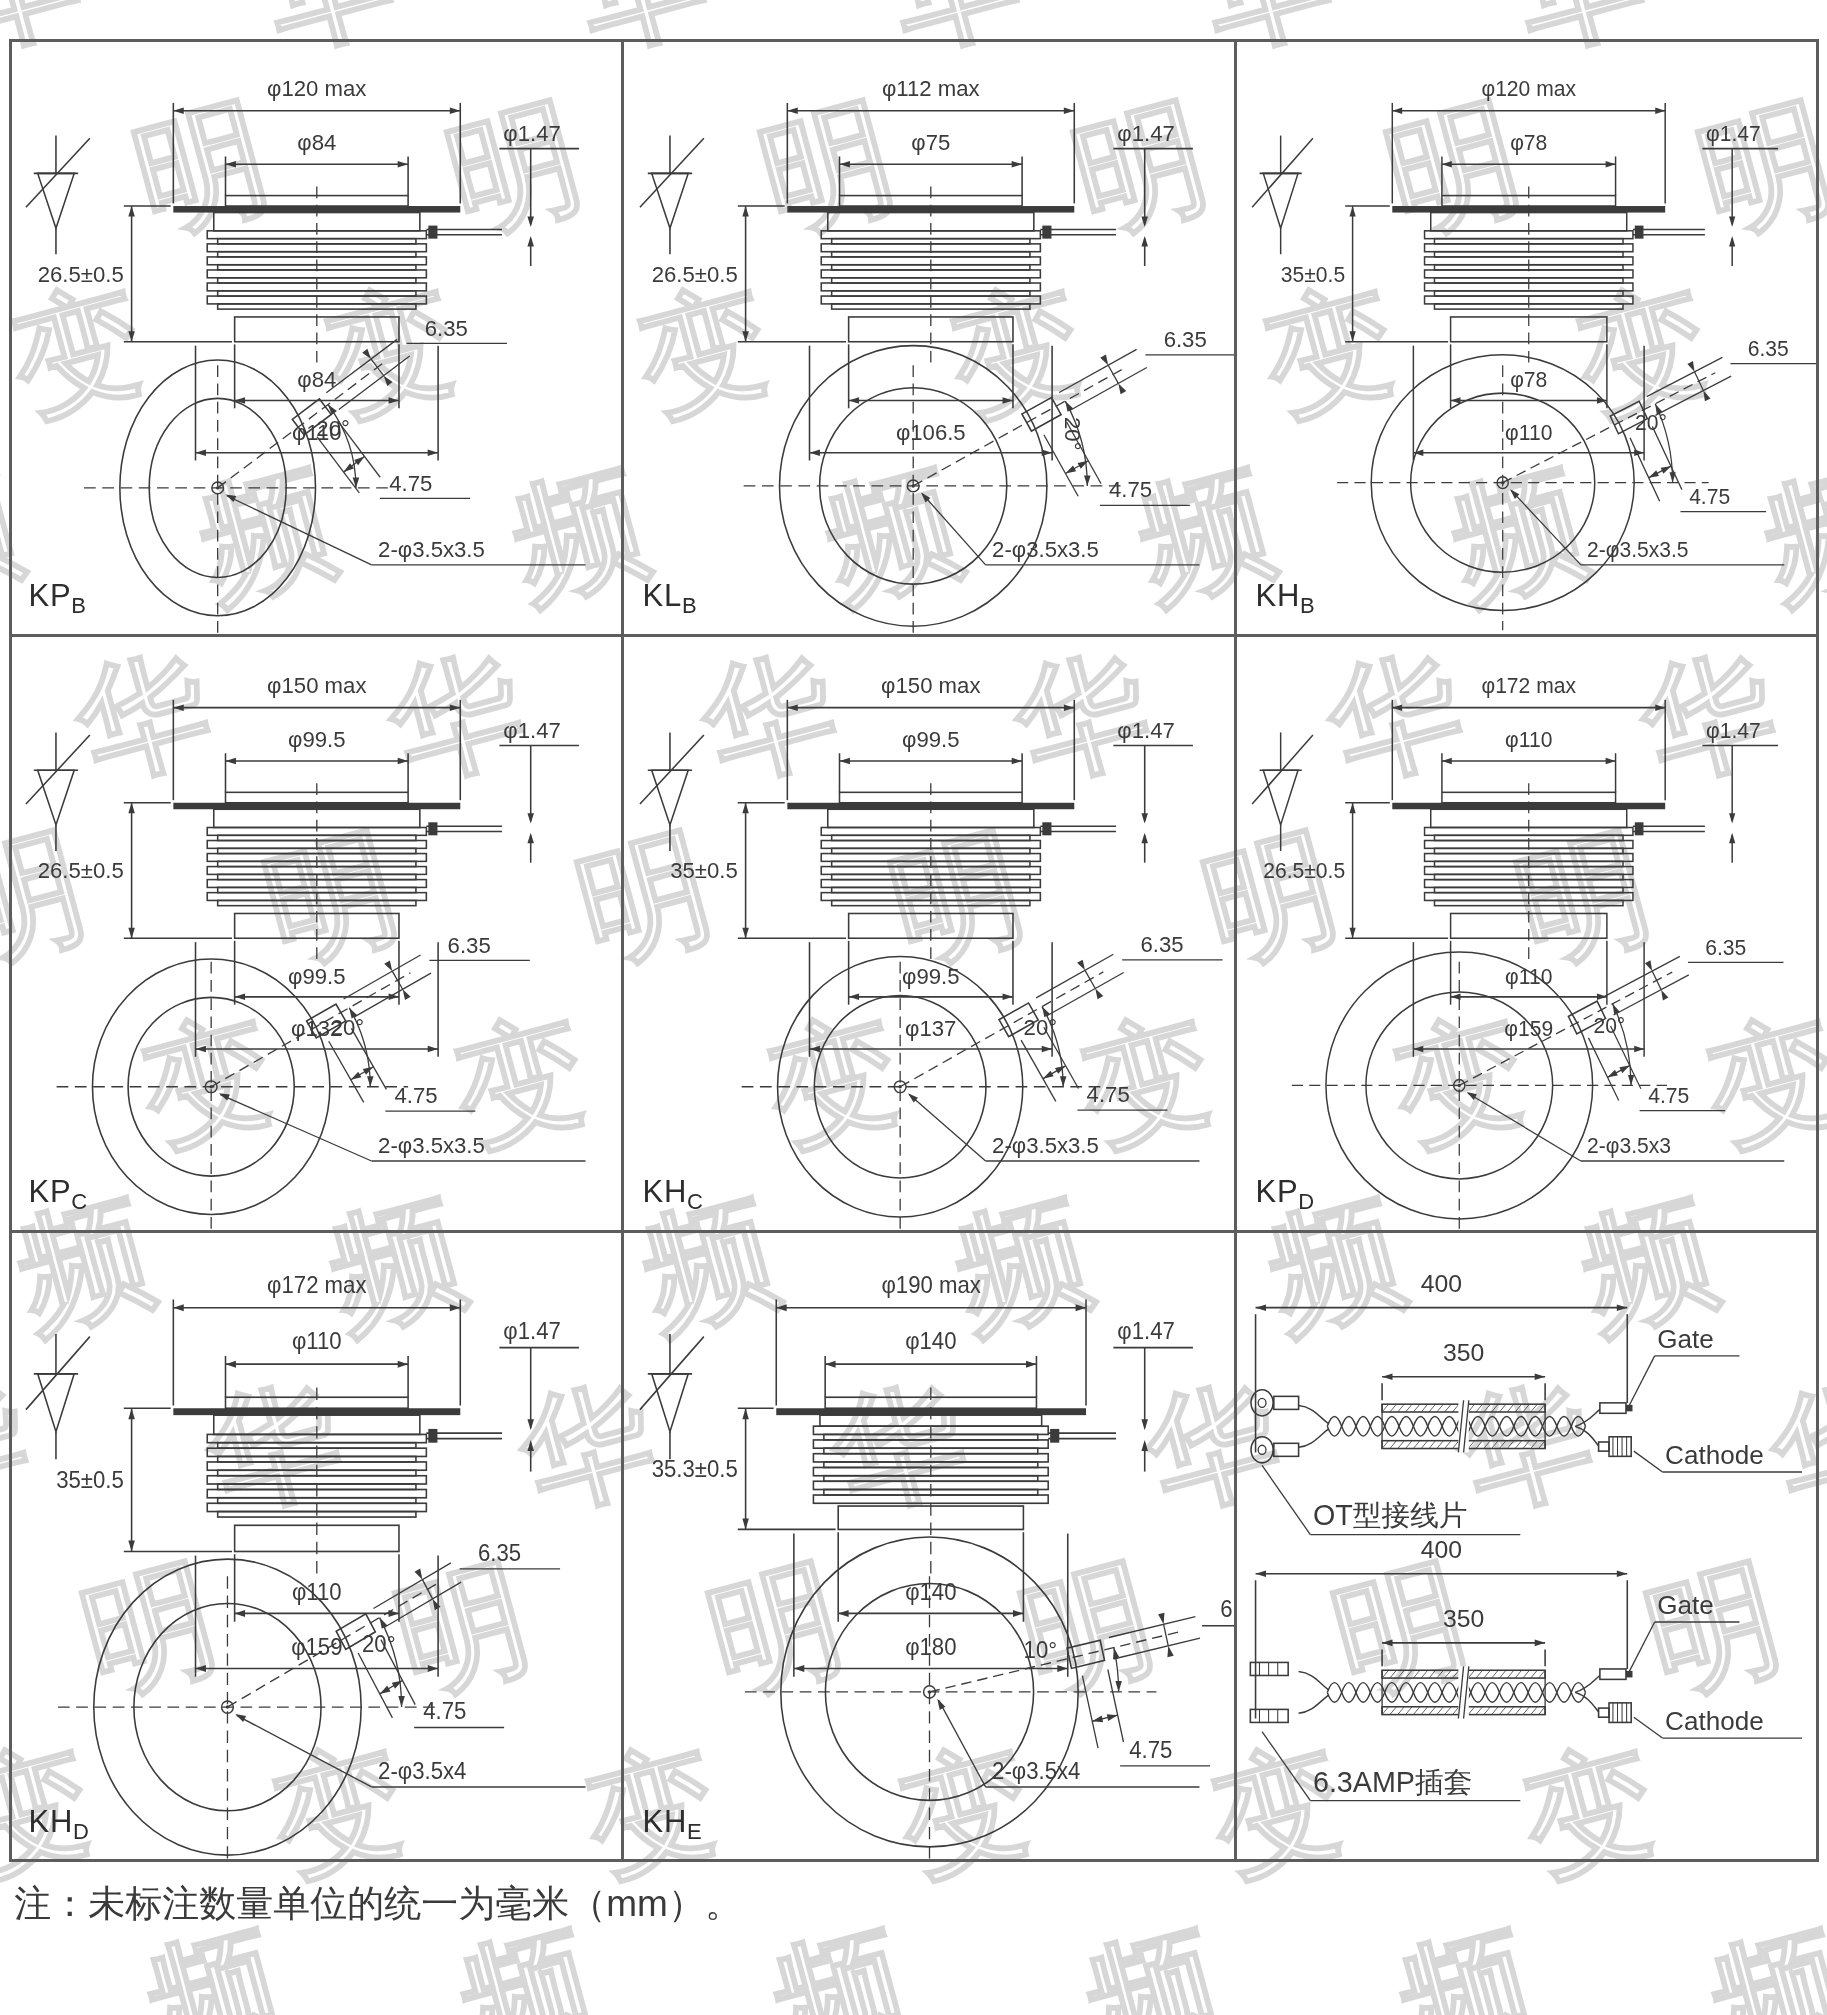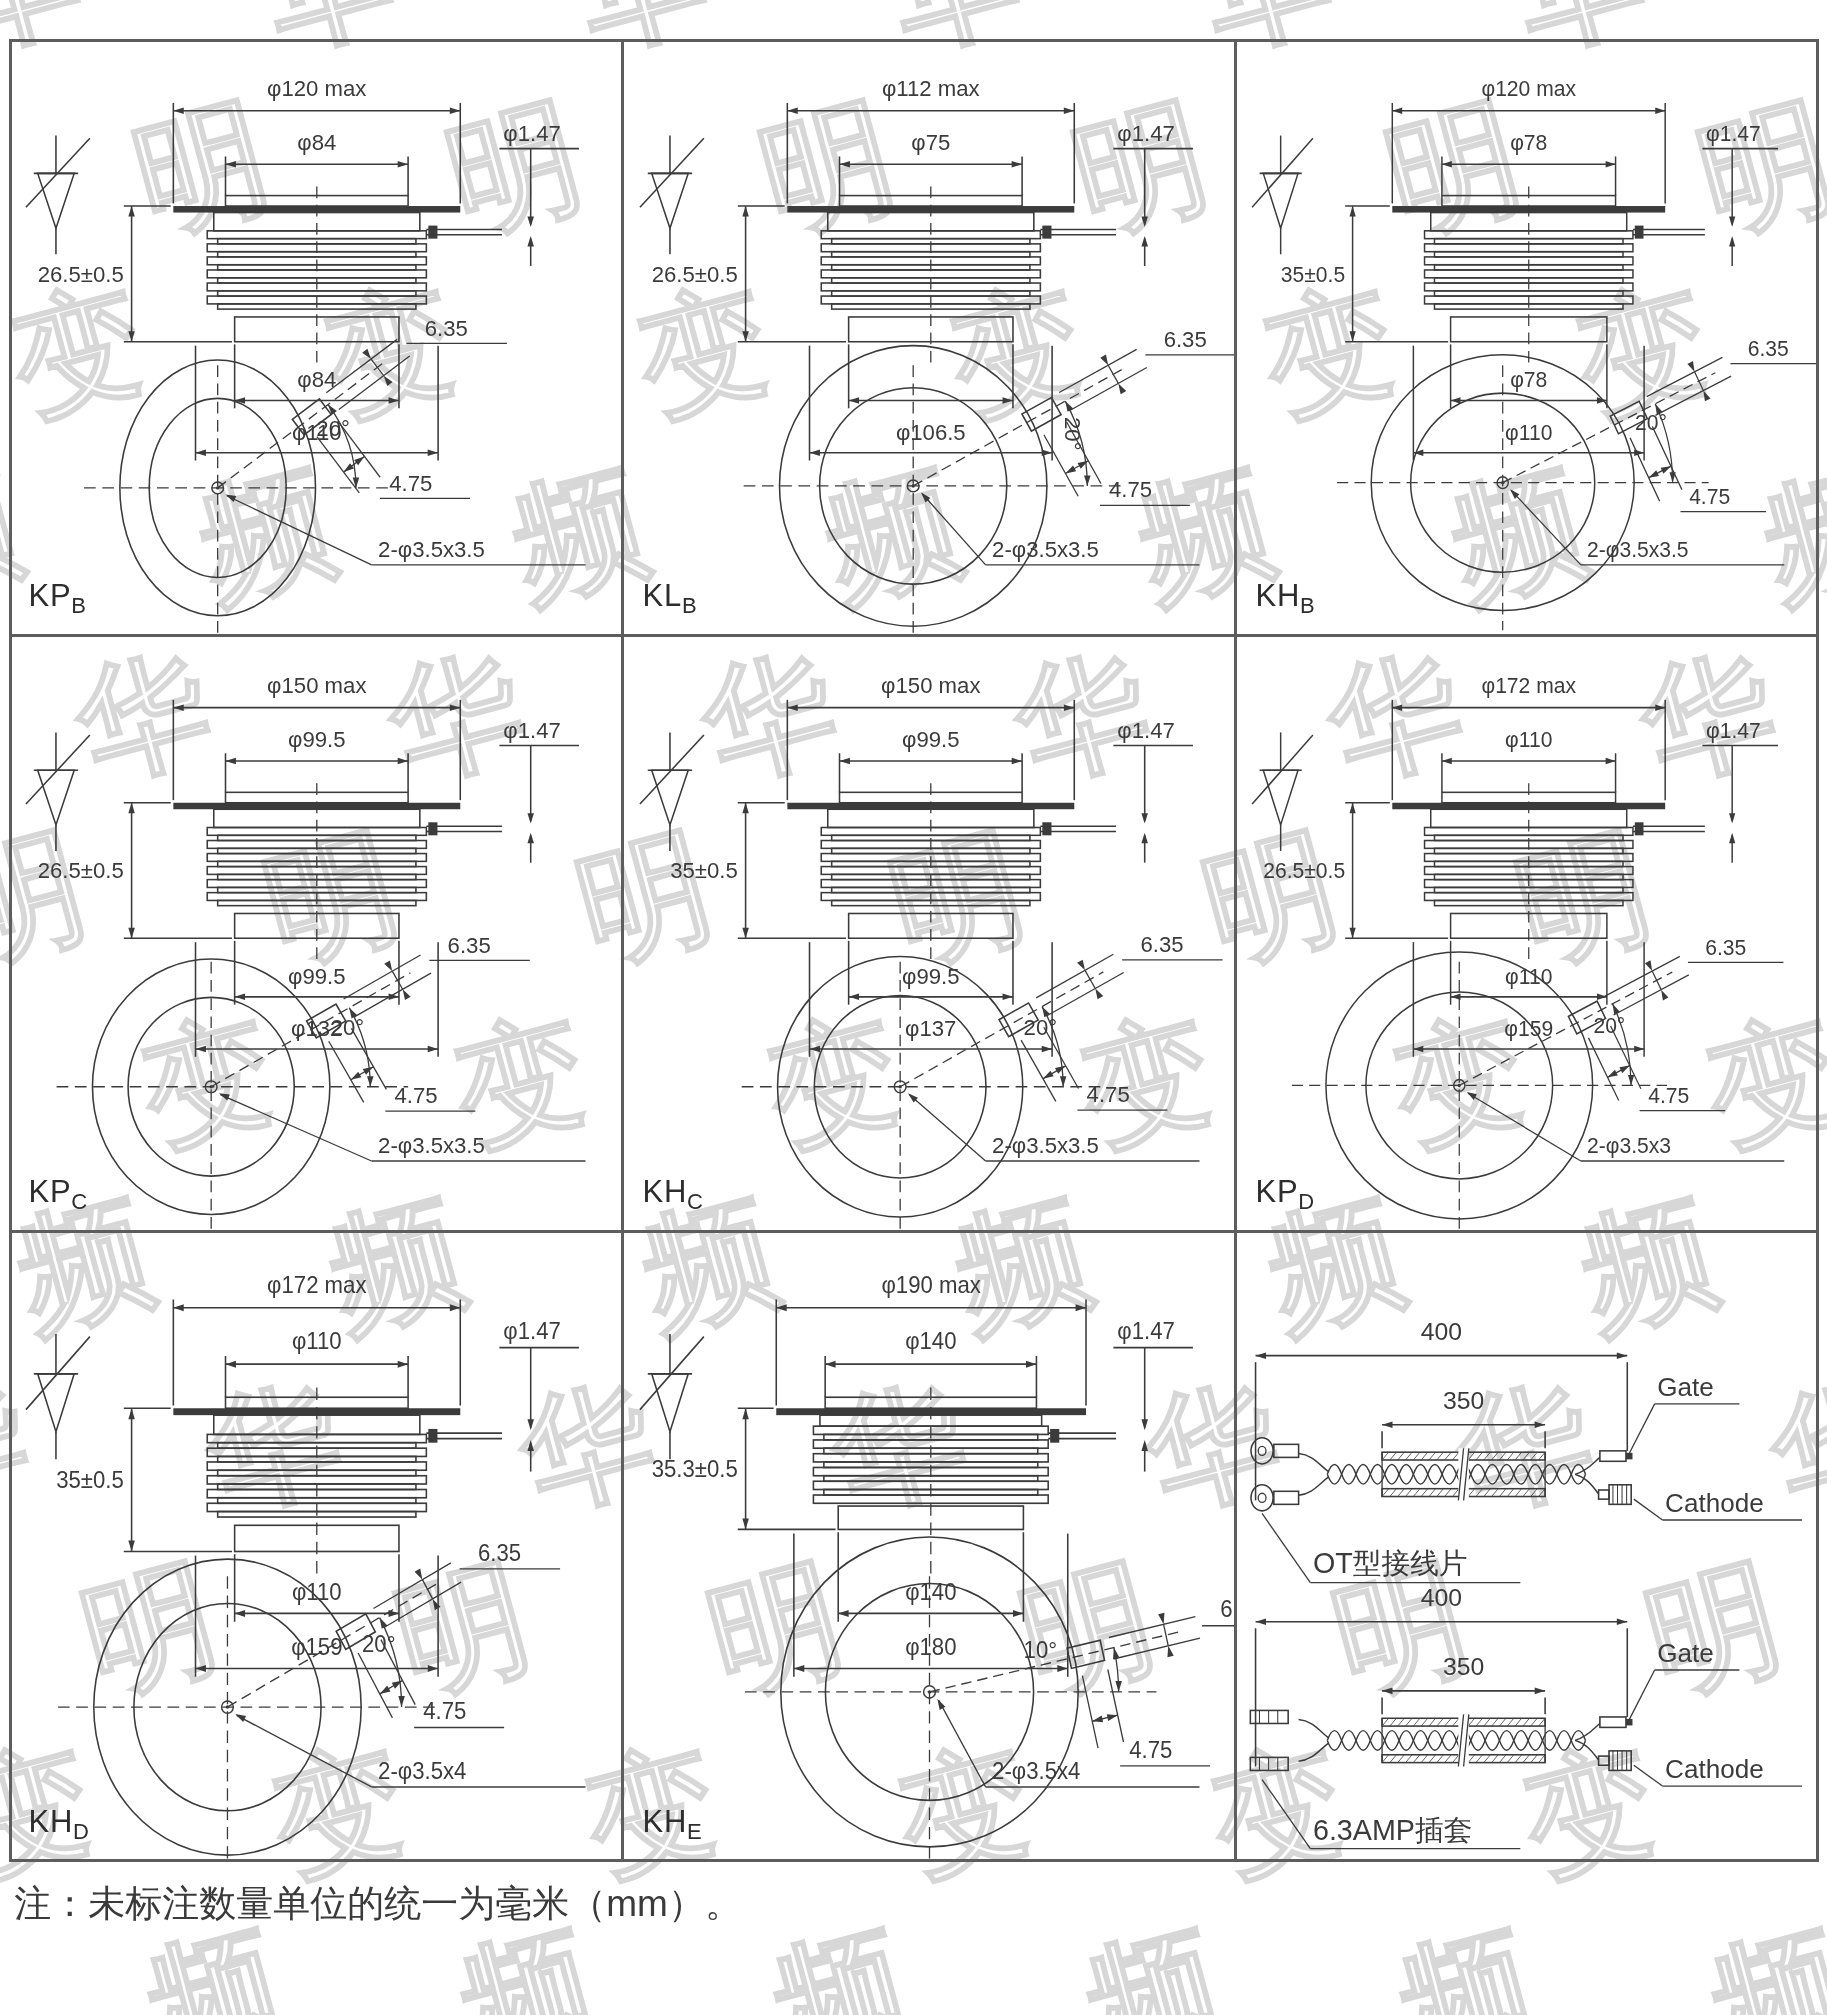--- a/index.html
+++ b/index.html
@@ -21,21 +21,21 @@
   #h2{left:9px;top:1230px;width:1810px;height:3.3px;}
   .cell{position:absolute;z-index:1;}
   #cell-KP_B{left:9px;top:39px;width:613px;height:597px;}
   #cell-KL_B{left:623px;top:39px;width:613px;height:597px;}
   #cell-KH_B{left:1236px;top:39px;width:583px;height:597px;}
   #cell-KP_C{left:9px;top:636px;width:613px;height:596px;}
   #cell-KH_C{left:623px;top:636px;width:613px;height:596px;}
   #cell-KP_D{left:1236px;top:636px;width:583px;height:596px;}
   #cell-KH_D{left:9px;top:1232px;width:613px;height:630px;}
   #cell-KH_E{left:623px;top:1232px;width:613px;height:630px;}
-  #cell-cables{left:1236px;top:1280px;width:583px;height:630px;}
+  #cell-cables{left:1236px;top:1232px;width:583px;height:630px;}
   .cell svg{position:absolute;left:0;top:0;}
   .cell-label{position:absolute;left:19.6px;bottom:17px;font-size:31px;color:#2d2d2d;
               letter-spacing:0.7px;z-index:3;}
   .cell-label sub{font-size:22px;}
   svg text{font-family:"Liberation Sans",sans-serif;fill:#3b3b3b;}
   .note{position:absolute;left:14.3px;top:1881px;z-index:2;}
   .note-zh{font-size:37px;color:#3a3a3a;line-height:1.25;}
   .note-en{font-size:29px;color:#4c4c4c;line-height:1.3;}
 </style>
 </head>

